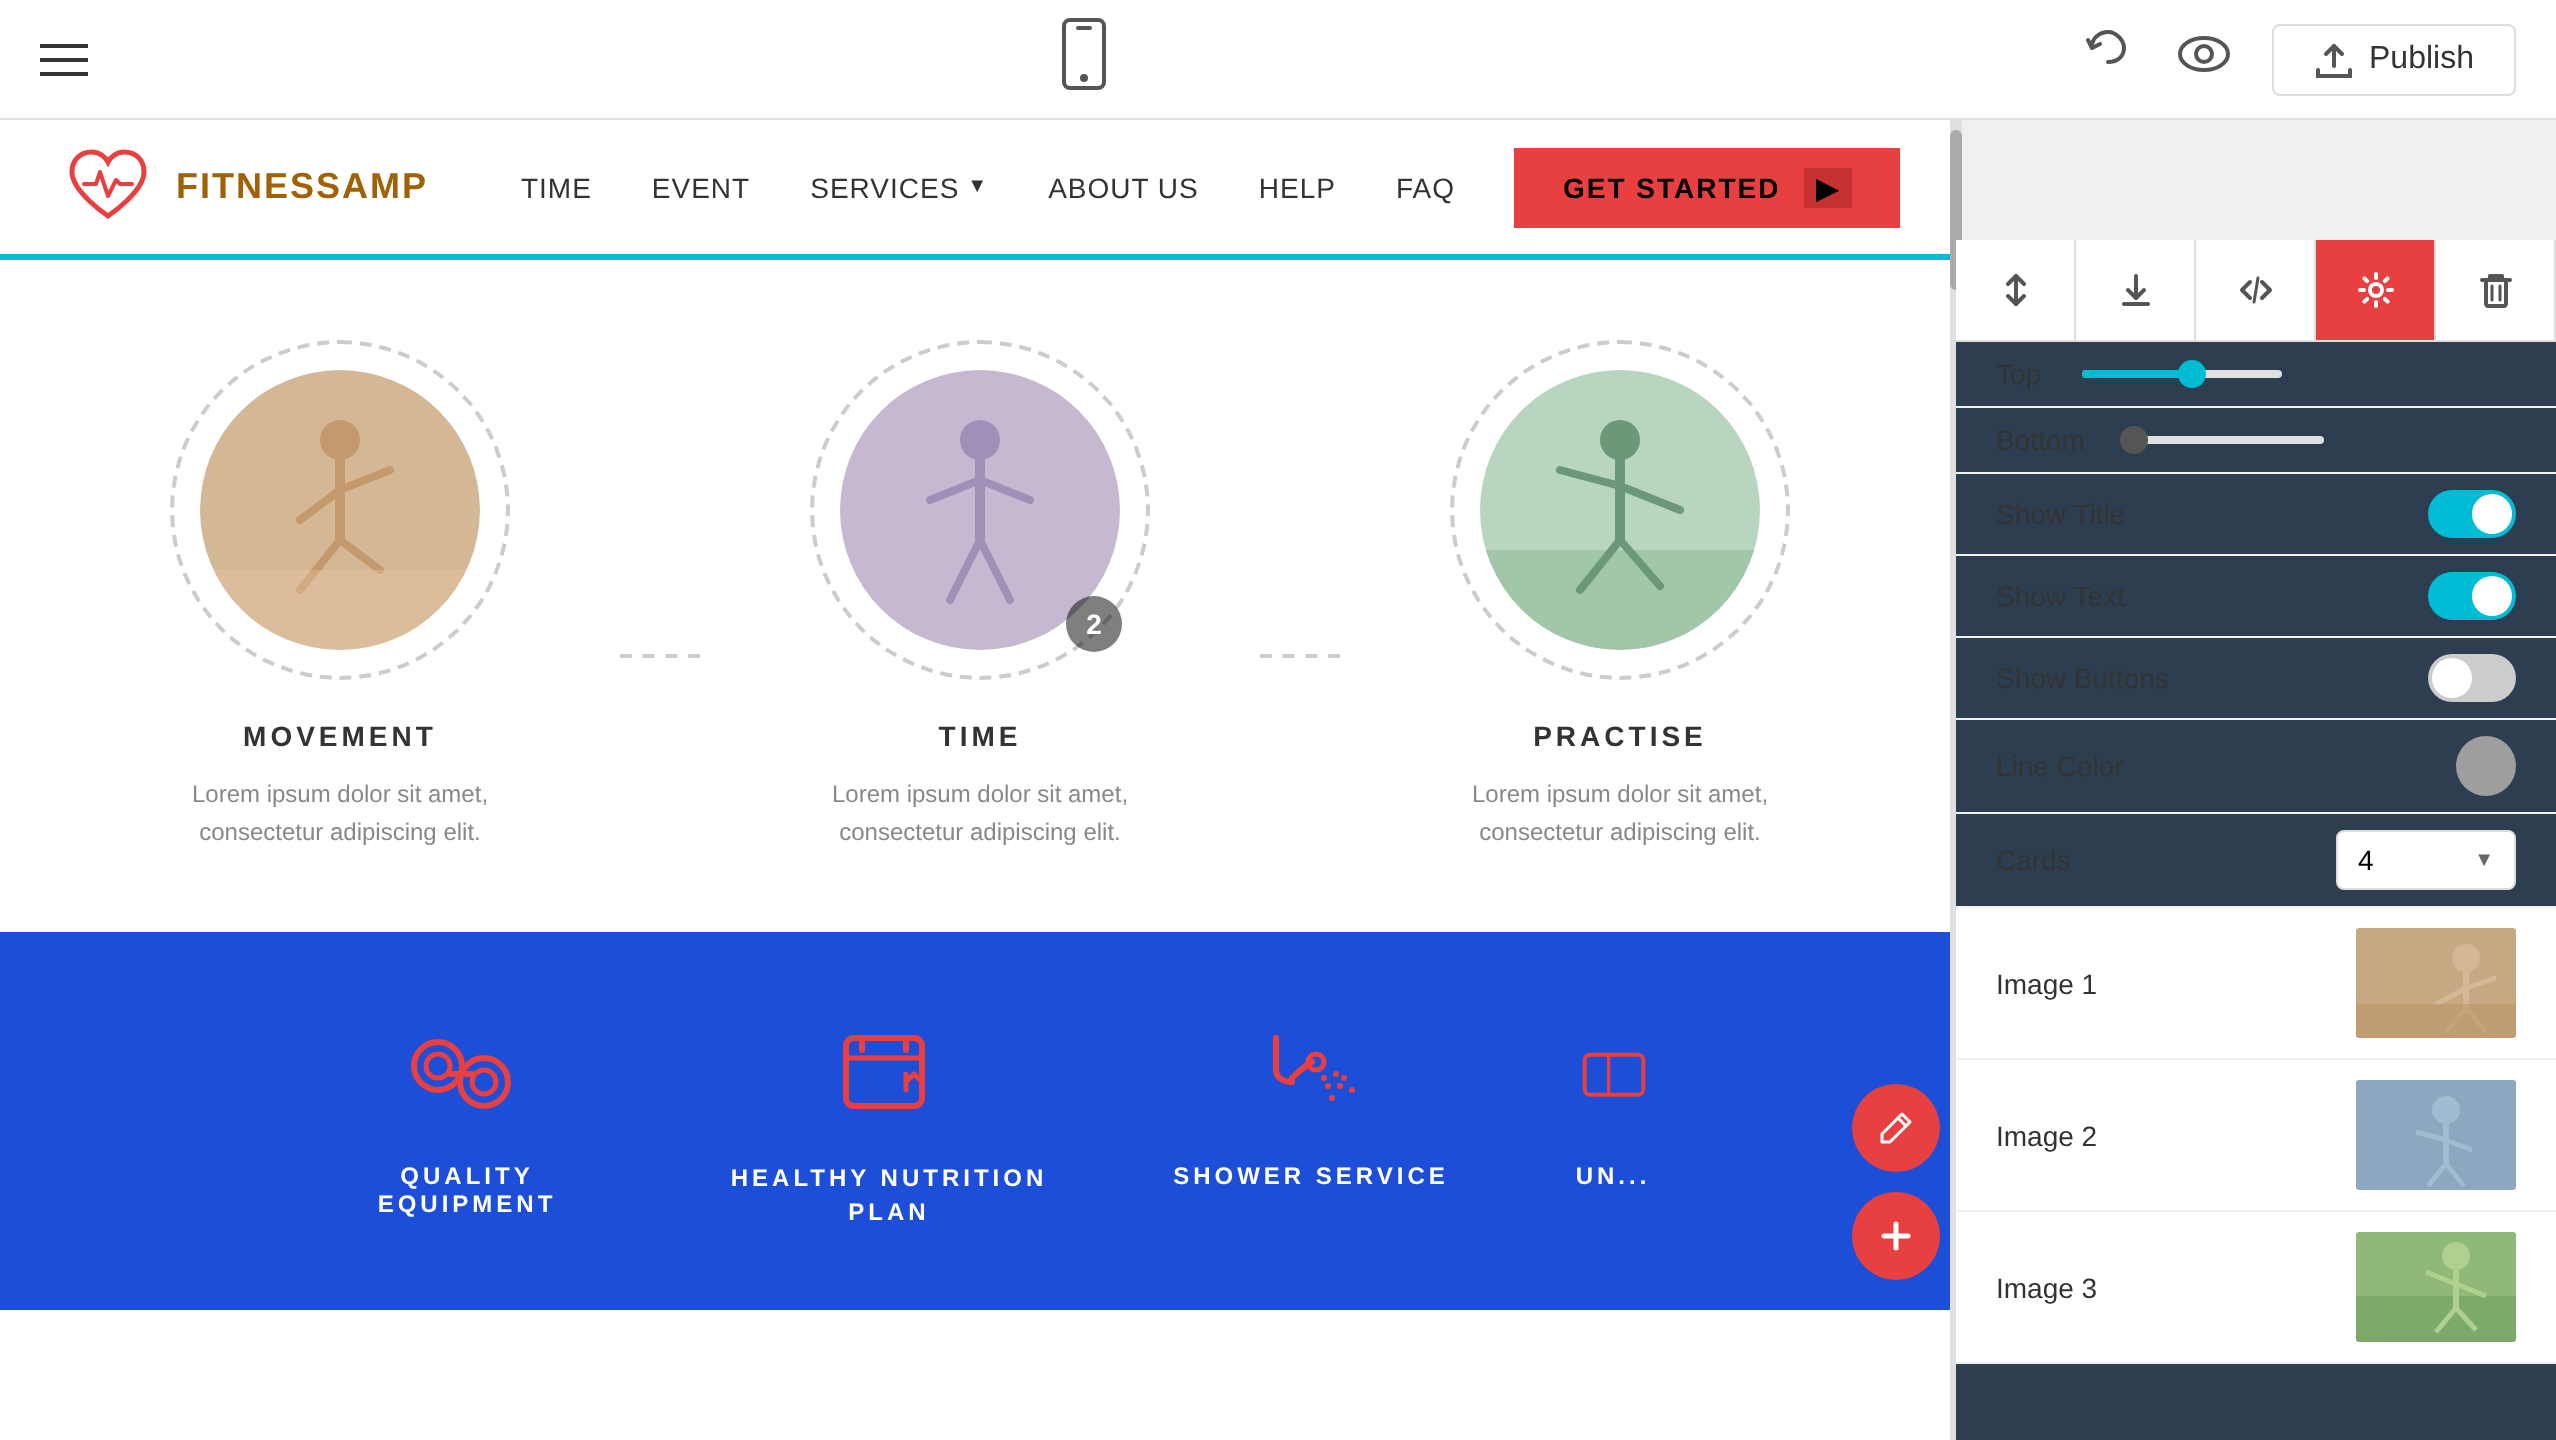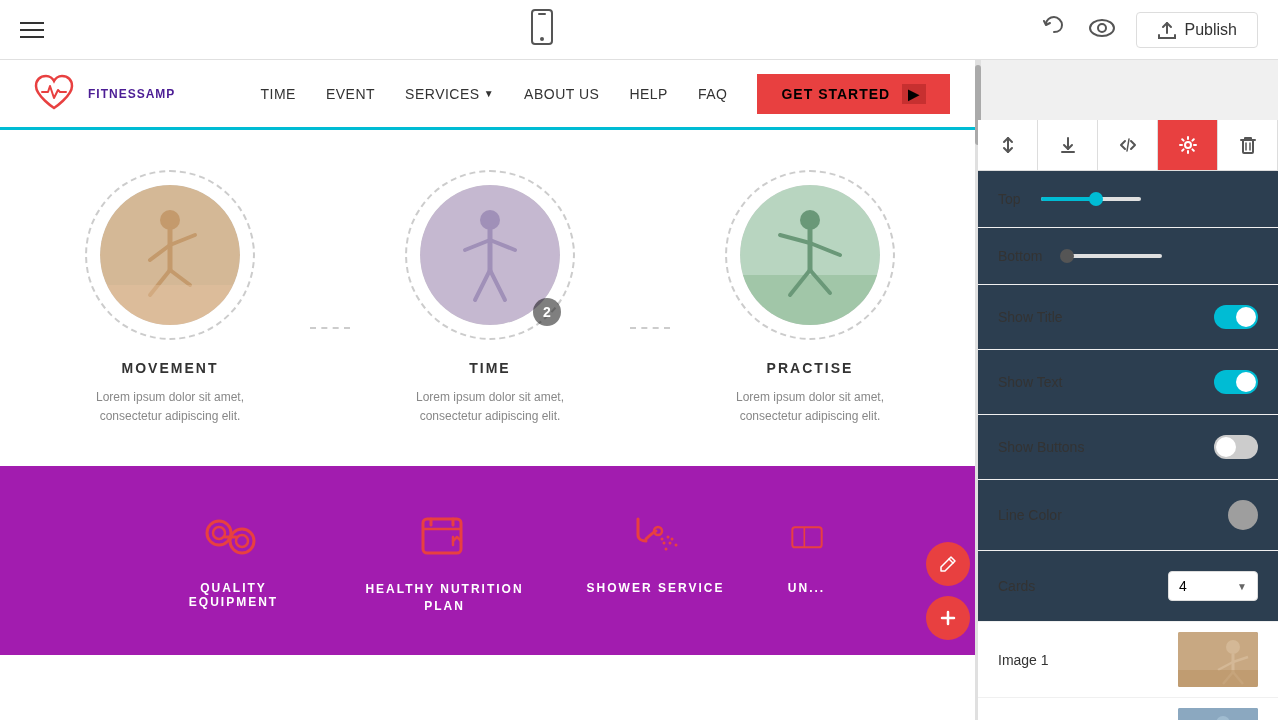--- a/index.html
+++ b/index.html
@@ -44,21 +44,21 @@
       background: #fff;
       height: 70px;
       display: flex;
       align-items: center;
       justify-content: space-between;
       padding: 0 30px;
       border-bottom: 3px solid #00bcd4;
     }
     .site-logo { display: flex; align-items: center; gap: 10px; }
     .logo-icon { width: 48px; height: 48px; }
-    .logo-text { font-size: 12px; font-weight: bold; color: #4c1d95; letter-spacing: 1px; }
+    .logo-text { font-size: 18px; font-weight: bold; color: #a16207; letter-spacing: 1px; }
     .site-nav { display: flex; align-items: center; gap: 30px; }
     .nav-item { font-size: 14px; color: #333; cursor: pointer; text-decoration: none; font-weight: 500; letter-spacing: 0.5px; }
     .nav-item.has-dropdown { display: flex; align-items: center; gap: 4px; }
     .get-started-btn {
       background: #e84040;
       color: #000000;
       border: none;
       padding: 10px 24px;
       font-size: 14px;
       font-weight: bold;
@@ -135,21 +135,21 @@
       padding-top: 60px;
     }
     .connector-line {
       width: 40px;
       height: 2px;
       border-top: 2px dashed #ccc;
     }
 
     
     .dark-section {
-      background: #a21caf;
+      background: #1d4ed8;
       padding: 40px 60px;
       display: flex;
       gap: 11px;
       justify-content: center;
     }
     .service-item {
       display: flex;
       flex-direction: column;
       align-items: center;
       text-align: center;
@@ -204,21 +204,21 @@
     .panel-content {
       background: #2c3e50;
       flex: 1;
       overflow-y: auto;
       padding: 0;
     }
     .settings-row {
       display: flex;
       align-items: center;
       justify-content: space-between;
-      padding: 20px 20px;
+      padding: 8px 20px;
       border-bottom: 1px solid #f0f0f0;
       text-align: center;
     }
     .settings-label {
       font-size: 14px;
       color: #333;
       font-weight: 400;
     }
     .slider-container {
       display: flex;

